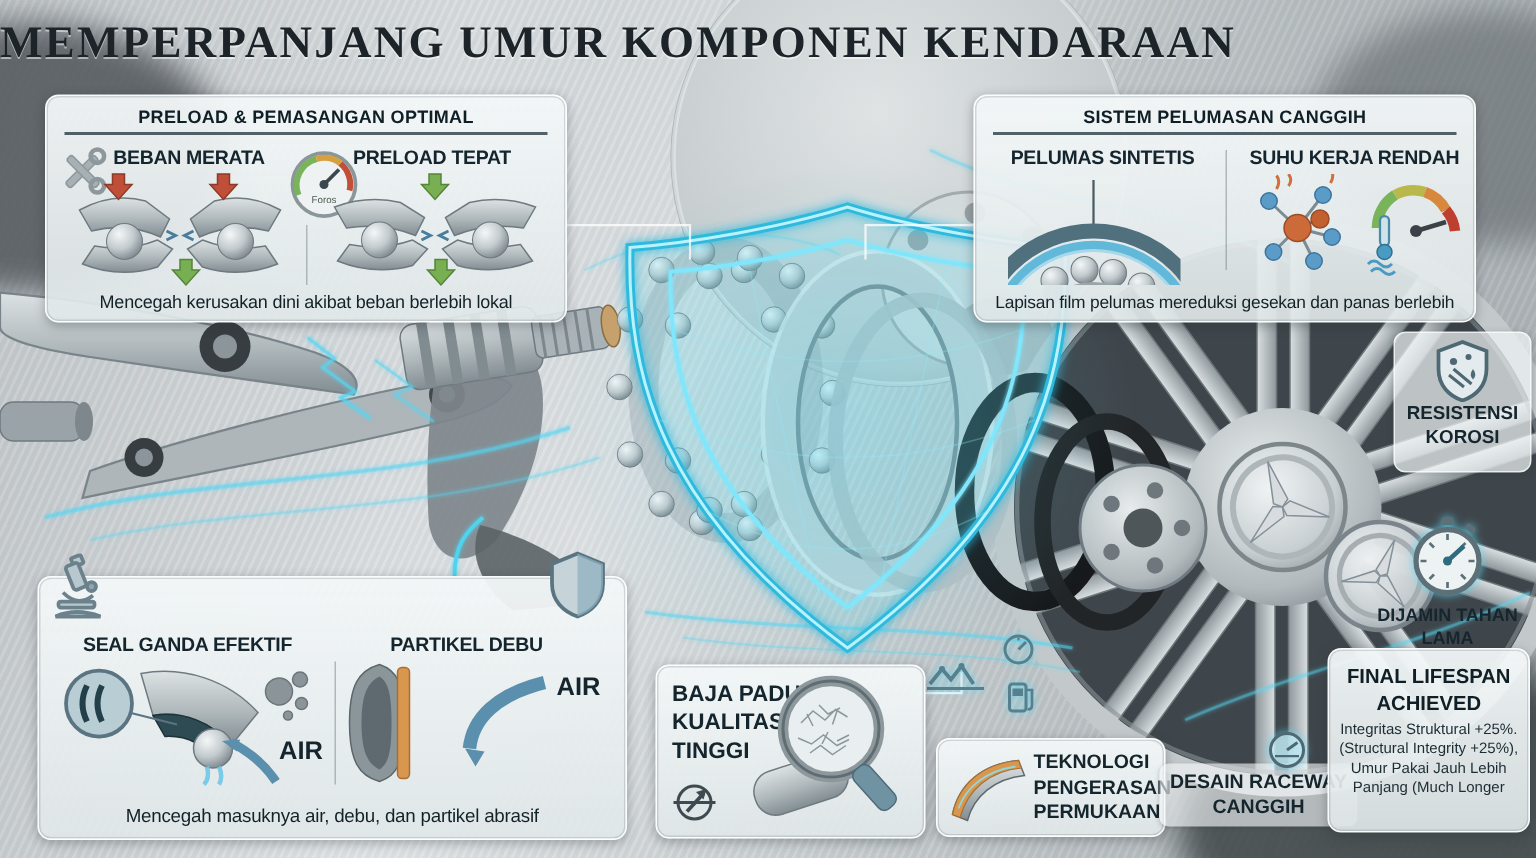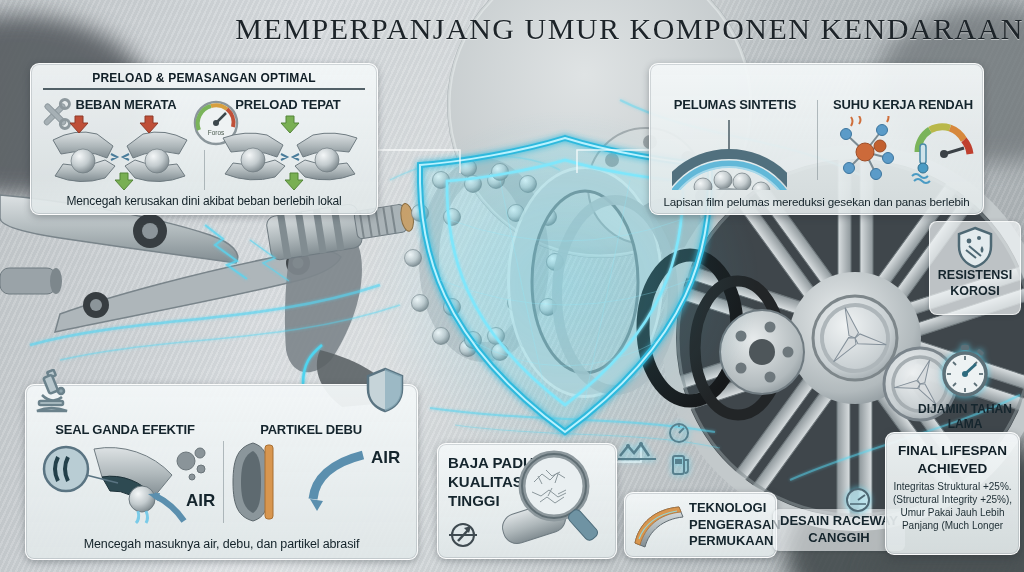--- a/index.html
+++ b/index.html
@@ -5,22 +5,22 @@
   html,body{margin:0;padding:0;background:#888;}
   #canvas{position:relative;width:1024px;height:572px;overflow:hidden;
     font-family:"Liberation Sans",sans-serif;
     background:linear-gradient(100deg,#c2c7ca 0%,#d9dde0 28%,#cfd4d6 52%,#b6bcbf 78%,#a9afb2 100%);}
   #canvas::before{content:"";position:absolute;inset:0;
     background:repeating-linear-gradient(115deg,rgba(255,255,255,.07) 0 2px,rgba(110,118,122,.07) 2px 5px);
     pointer-events:none;}
   .sheen{position:absolute;inset:0;
     background:linear-gradient(120deg,transparent 30%,rgba(255,255,255,.22) 44%,transparent 58%);}
   .scene{position:absolute;left:0;top:0;z-index:1;}
-  .title{position:absolute;left:0;top:12px;width:100%;text-align:right;z-index:6;
-    font-family:"Liberation Serif",serif;font-weight:400;font-size:30px;letter-spacing:1.5px;
+  .title{position:absolute;left:0;top:12px;width:100%;text-align:left;z-index:6;
+    font-family:"Liberation Serif",serif;font-weight:700;font-size:30px;letter-spacing:1.5px;
     color:#1d2429;text-shadow:0 1px 0 rgba(255,255,255,.5);}
   .box{position:absolute;z-index:5;border-radius:9px;
     background:linear-gradient(180deg,rgba(243,247,248,.95),rgba(224,231,232,.92));
     border:1px solid rgba(255,255,255,.85);
     box-shadow:0 2px 7px rgba(40,50,55,.35), inset 0 0 0 1px rgba(128,140,146,.30);}
   .box-header{margin:7px 12px 0 12px;padding-bottom:3px;text-align:center;
     font-size:12px;font-weight:700;color:#101e26;letter-spacing:.2px;
     border-bottom:2px solid rgba(42,60,68,.8);}
   .col-label{position:absolute;font-size:13px;font-weight:700;color:#15252d;letter-spacing:-.2px;text-align:center;}
   .caption{position:absolute;left:0;right:0;text-align:center;font-size:12px;font-weight:500;
@@ -344,20 +344,21 @@
       <circle cx="38" cy="46" r="12" fill="url(#ballG)" stroke="#6e7a80" stroke-width=".7"></circle>
       <circle cx="112" cy="46" r="12" fill="url(#ballG)" stroke="#6e7a80" stroke-width=".7"></circle>
       <path d="M66,40 l6,3 -6,3 M84,40 l-6,3 6,3" fill="none" stroke="#4a7d9b" stroke-width="2"></path>
       <path d="M71,2 h8 v7 h5 l-9,10 -9,-10 h5 z" fill="#79af53" stroke="#55853a"></path>
       <path d="M79,76 l-9,-10 h5 v-7 h8 v7 h5 z" fill="#79af53" stroke="#55853a"></path>
     </svg>
     <div class="caption" style="bottom:6px;">Mencegah kerusakan dini akibat beban berlebih lokal</div>
   </div>
 
   <div class="box" style="left:649px;top:63px;width:333px;height:150px;">
+    <div class="box-header">SISTEM PELUMASAN CANGGIH</div>
     <div class="col-label" style="left:10px;top:33px;width:150px;">PELUMAS SINTETIS</div>
     <div class="col-label" style="left:178px;top:33px;width:150px;">SUHU KERJA RENDAH</div>
     <div class="vdiv" style="left:167px;top:36px;height:80px;"></div>
     <svg class="icon-abs" style="left:22px;top:48px;" width="115" height="78" viewBox="0 0 115 78">
       <line x1="57" y1="8" x2="57" y2="38" stroke="#4a5b63" stroke-width="1.5"></line>
         <circle cx="57" cy="40" r="2.5" fill="#4a5b63"></circle>
       <circle cx="57" cy="120" r="78" fill="none" stroke="#51707e" stroke-width="10"></circle>
       <circle cx="57" cy="120" r="68" fill="none" stroke="#62b8d8" stroke-width="7"></circle>
       <circle cx="57" cy="120" r="65" fill="none" stroke="#a8d8ea" stroke-width="2"></circle>
       <g fill="url(#ballG)" stroke="#6e7a80" stroke-width=".7">

